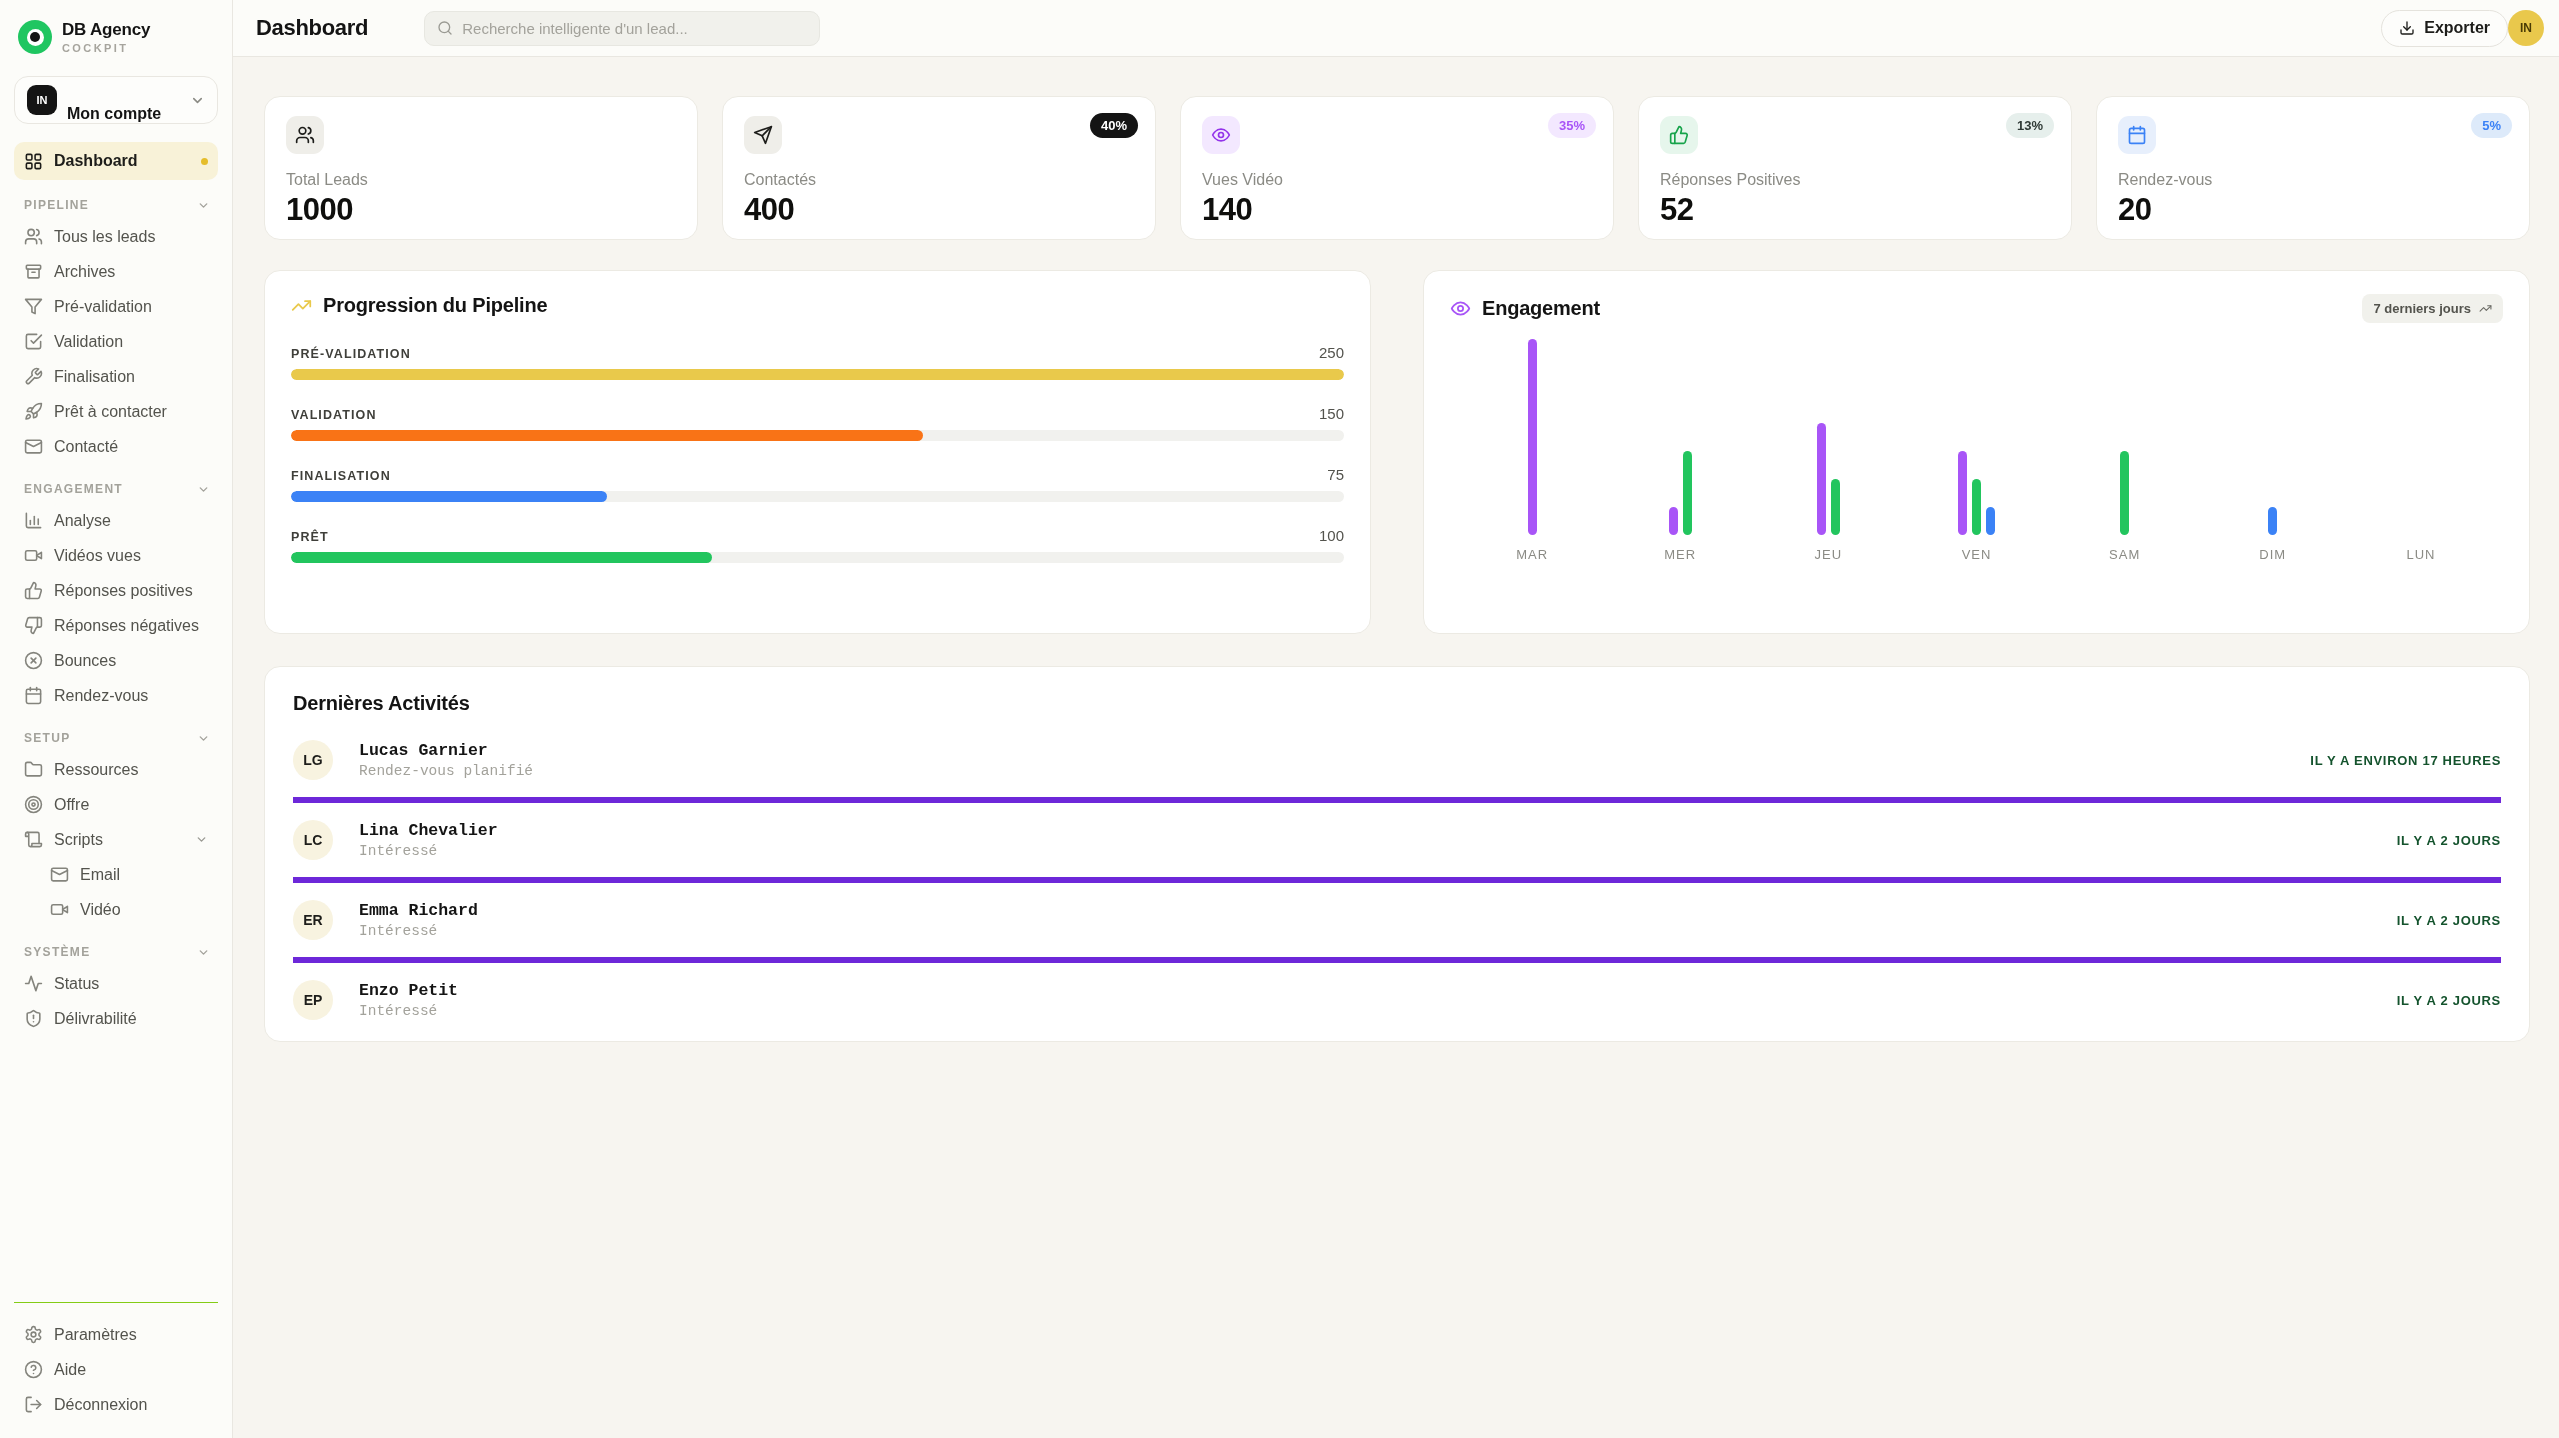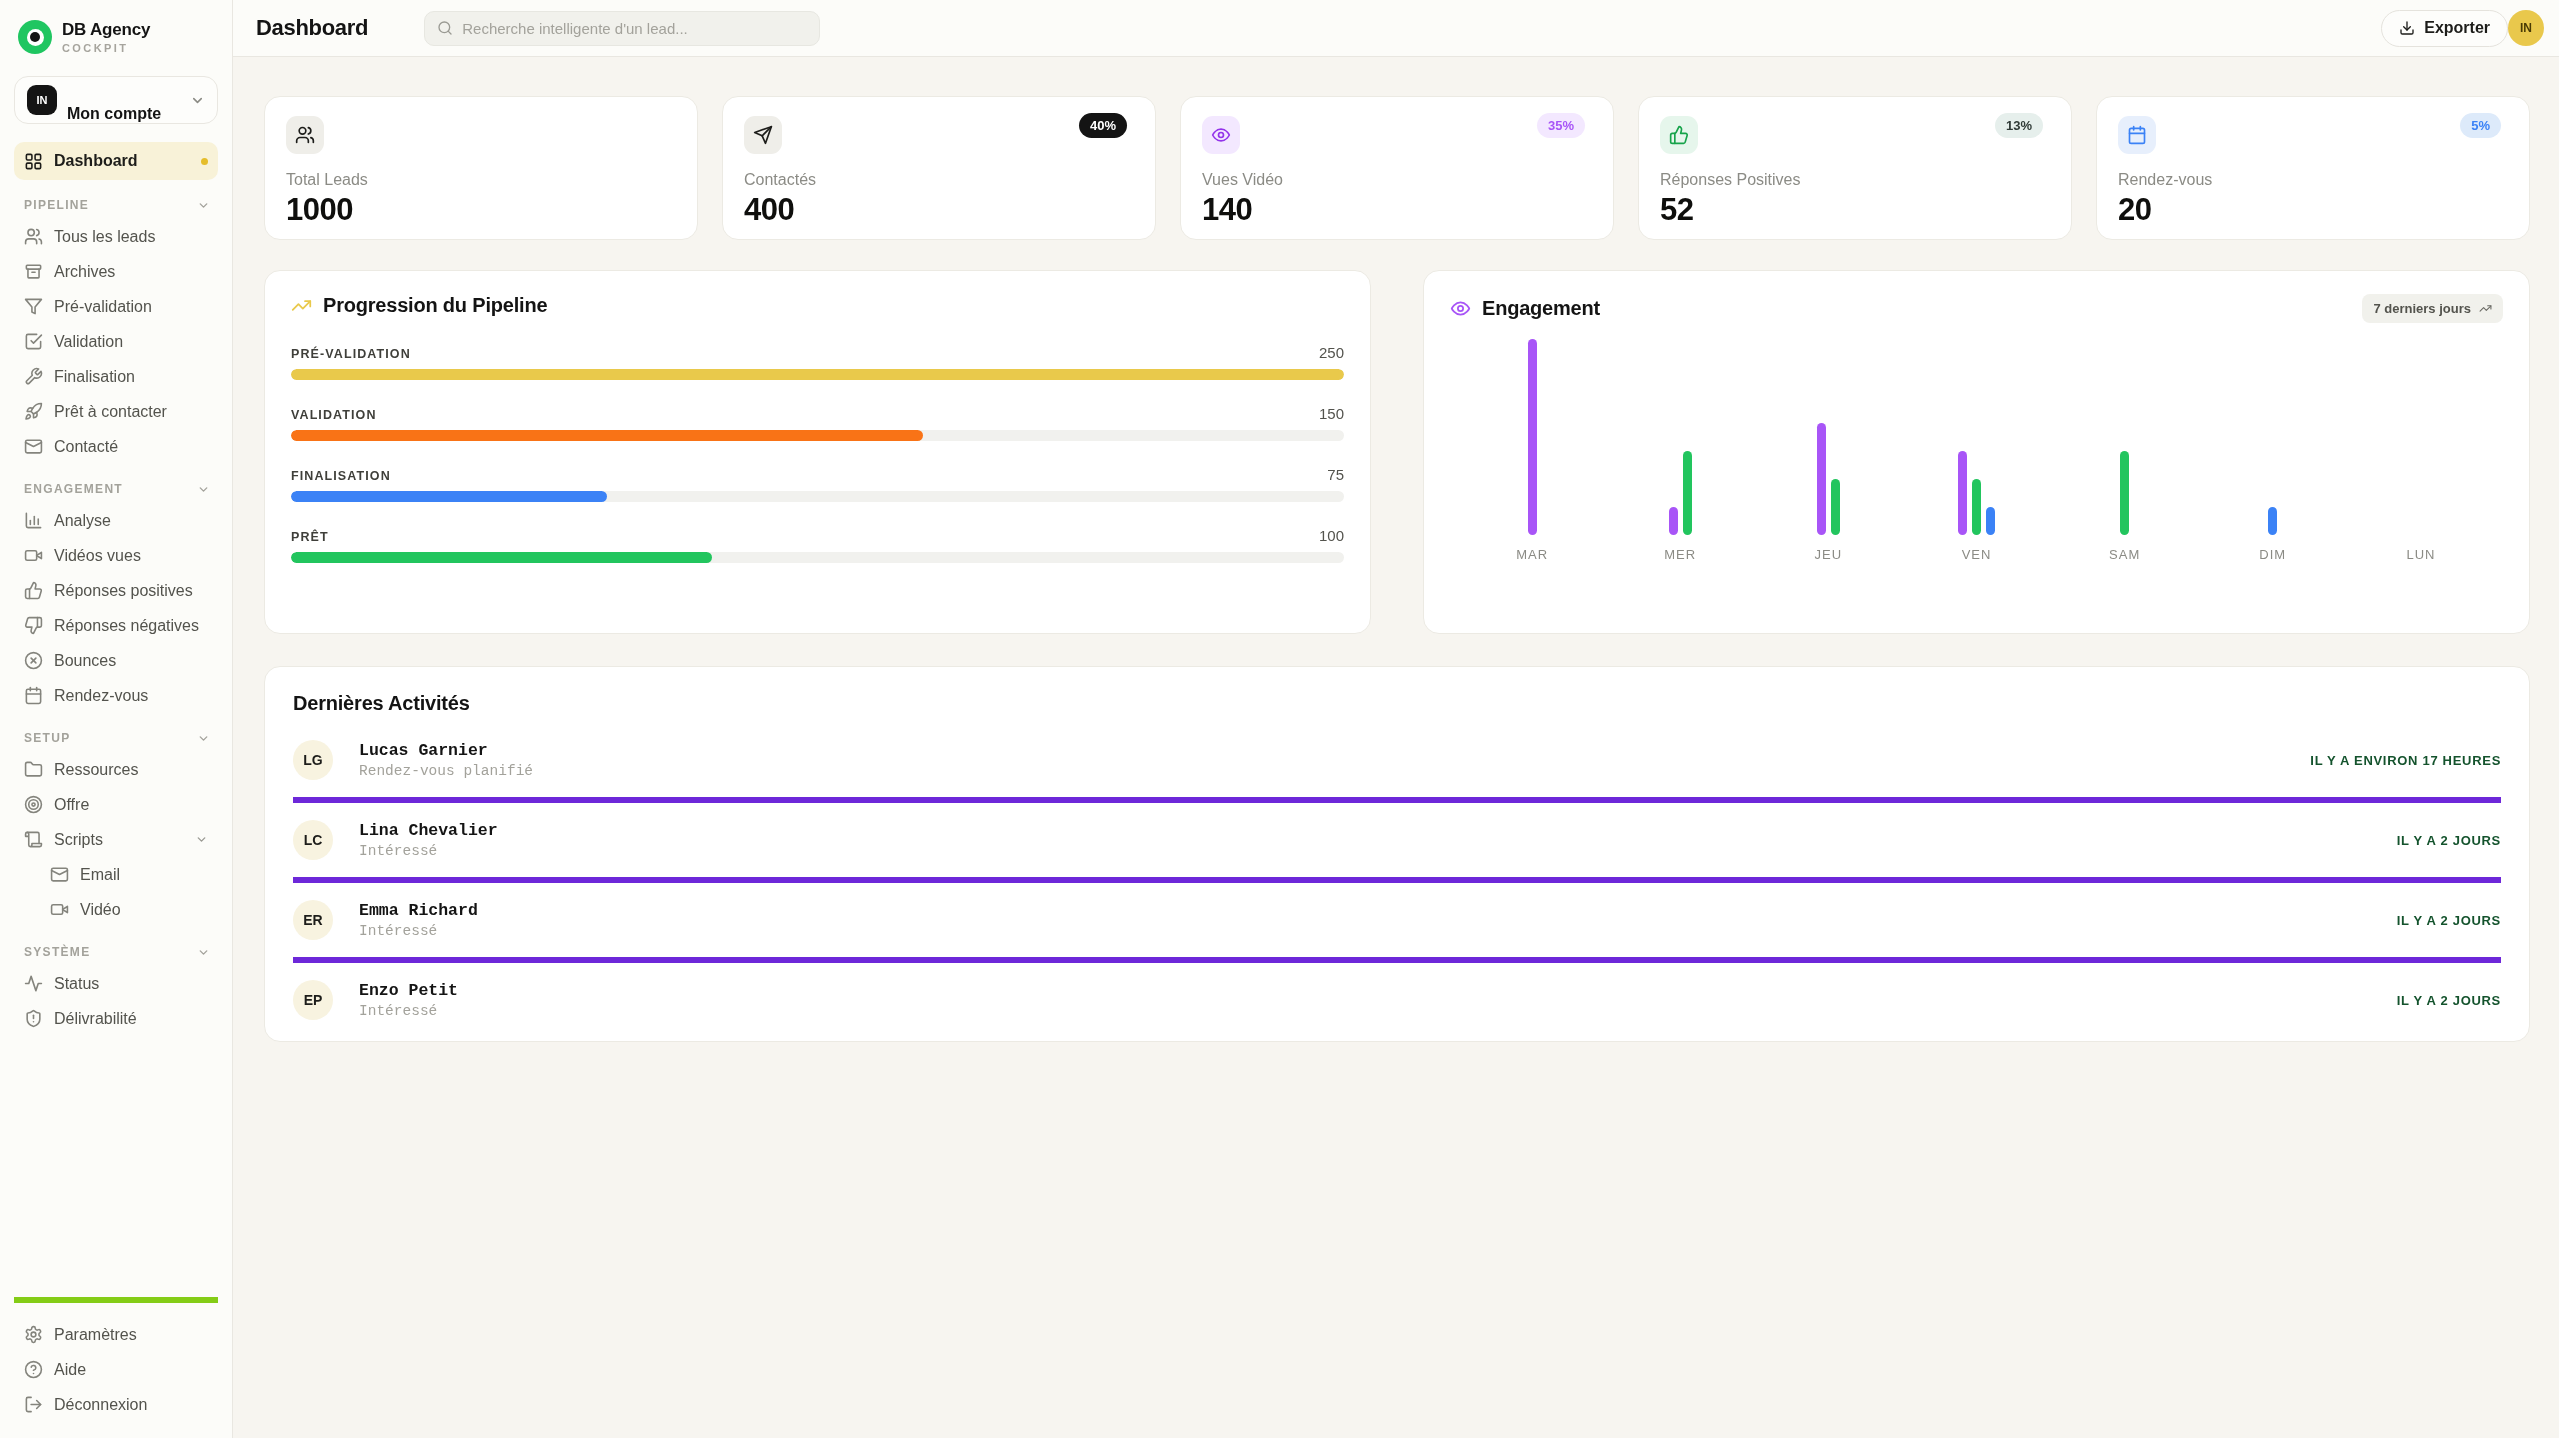--- a/index.html
+++ b/index.html
@@ -23,21 +23,21 @@
   .nav { margin-top:18px; }
   .nav-item { display:flex; align-items:center; gap:11px; height:35px; padding:0 10px; border-radius:10px; font-size:16px; color:#53534d; cursor:pointer; }
   .nav-item .icn { width:19px; height:19px; color:#84847d; }
   .nav-item.active { background:#f8f2d8; color:#1d1d1a; font-weight:700; height:38px; margin-bottom:4px; }
   .nav-item.active .icn { color:#1d1d1a; }
   .nav-item .dot { width:7px; height:7px; border-radius:50%; background:#e5bd2b; margin-left:auto; }
   .nav-item.sub { padding-left:36px; }
   .nav-item .chev { margin-left:auto; width:13px; height:13px; color:#9a9a93; }
   .section-head { display:flex; align-items:center; margin:18px 8px 7px 10px; font-size:12px; font-weight:700; letter-spacing:1.3px; color:#a3a29b; cursor:pointer; }
   .section-head .chev { margin-left:auto; width:13px; height:13px; color:#a3a29b; }
-  .sidebar-footer { margin-top:auto; border-top:6px solid #84cc16; padding:14px 0 16px; }
+  .sidebar-footer { margin-top:auto; border-top:1px solid #84cc16; padding:14px 0 16px; }
 
   
   .main { flex:1; display:flex; flex-direction:column; min-width:0; }
   .topbar { height:57px; flex:none; background:#fcfcf9; border-bottom:1px solid #e9e7e1; display:flex; align-items:center; padding:0 15px 0 23px; }
   .page-title { font-size:22px; font-weight:800; letter-spacing:-0.3px; }
   .search { margin-left:56px; width:396px; height:35px; background:#f1f1ec; border:1px solid #e7e7e1; border-radius:10px; display:flex; align-items:center; gap:9px; padding:0 12px; }
   .search .icn { width:16px; height:16px; color:#9a9a93; }
   .search input { border:none; outline:none; background:transparent; font-family:inherit; font-size:15px; color:#404040; width:100%; }
   .search input::placeholder { color:#a3a29b; }
   .top-right { margin-left:auto; display:flex; align-items:center; }
@@ -49,21 +49,21 @@
 
   
   .stats { display:grid; grid-template-columns:repeat(5,1fr); gap:24px; }
   .stat-card { position:relative; background:#fff; border:1px solid #eceae3; border-radius:16px; height:144px; padding:19px 21px; cursor:pointer; }
   .stat-icon { width:38px; height:38px; border-radius:11px; display:flex; align-items:center; justify-content:center; }
   .stat-icon .icn { width:20px; height:20px; }
   .stat-icon.gray { background:#efeee9; color:#1d1d1a; }
   .stat-icon.purple { background:#f3e8ff; color:#9333ea; }
   .stat-icon.green { background:#e6f6ec; color:#16a34a; }
   .stat-icon.blue { background:#e7effc; color:#3b82f6; }
-  .stat-badge { position:absolute; top:16px; right:28px; font-size:13px; font-weight:700; padding:5px 11px; border-radius:999px;text-align:center; }
+  .stat-badge { position:absolute; top:16px; right:17px; font-size:13px; font-weight:700; padding:5px 11px; border-radius:999px;text-align:center; }
   .stat-badge.dark { background:#141414; color:#fff; }
   .stat-badge.purple { background:#f3e8ff; color:#a855f7; }
   .stat-badge.soft { background:#e6efec; color:#2f3a36; }
   .stat-badge.blue { background:#ddeafa; color:#3b82f6; }
   .stat-label { margin-top:17px; font-size:16px; color:#8b8b85; }
   .stat-value { margin-top:3px; font-size:31px; font-weight:800; letter-spacing:-0.5px; color:#0f0f0d; }
 
   
   .panels { margin-top:30px; display:grid; grid-template-columns:1fr 1fr; gap:52px; }
   .panel { background:#fff; border:1px solid #eceae3; border-radius:16px; padding:23px 26px; height:364px; }

